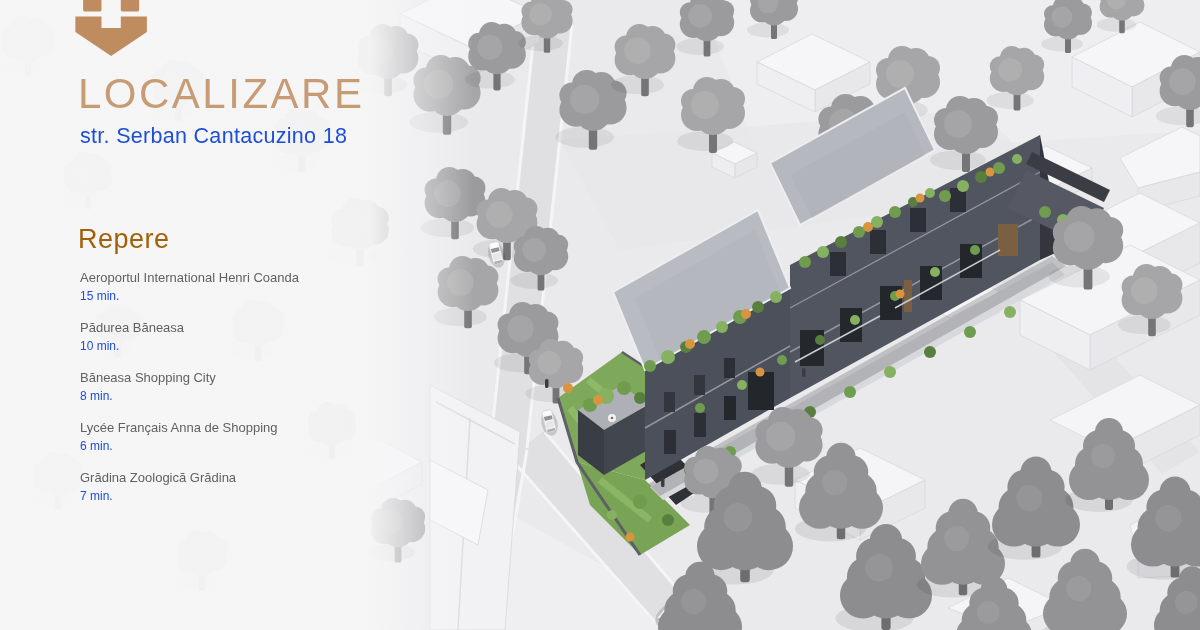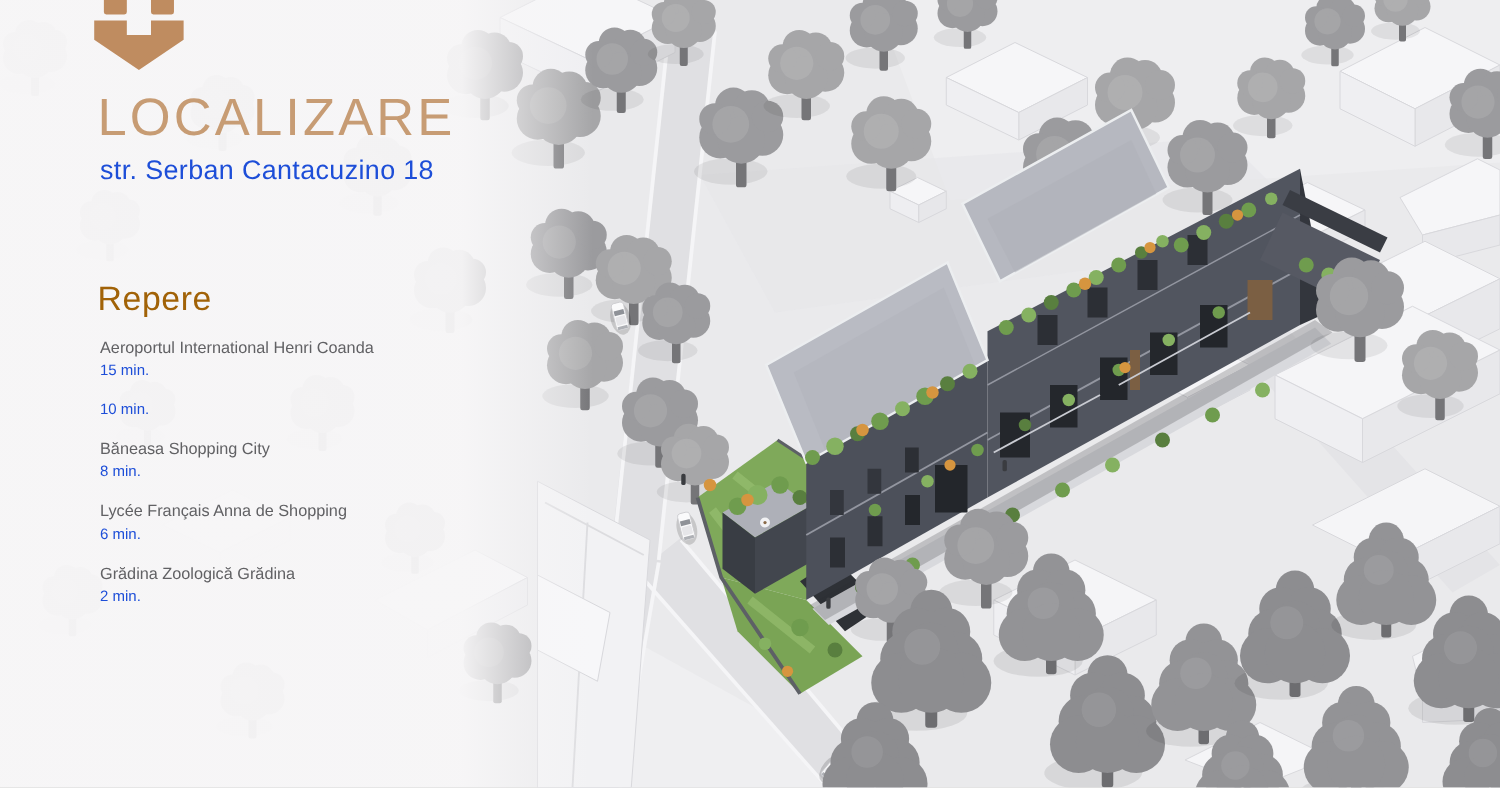--- a/index.html
+++ b/index.html
@@ -367,29 +367,30 @@
     <div class="title">LOCALIZARE</div>
     <div class="address">str. Serban Cantacuzino 18</div>
     <div class="repere-heading">Repere</div>
 
     <div class="landmark-list">
       <div class="landmark">
         <div class="lname">Aeroportul International Henri Coanda</div>
         <div class="ltime">15 min.</div>
       </div>
       <div class="landmark">
+        <div class="lname">Pădurea Băneasa</div>
         <div class="ltime">10 min.</div>
       </div>
       <div class="landmark">
         <div class="lname">Băneasa Shopping City</div>
         <div class="ltime">8 min.</div>
       </div>
       <div class="landmark">
         <div class="lname">Lycée Français Anna de Shopping</div>
         <div class="ltime">6 min.</div>
       </div>
       <div class="landmark">
         <div class="lname">Grădina Zoologică Grădina</div>
-        <div class="ltime">2 min.</div>
+        <div class="ltime">7 min.</div>
       </div>
     </div>
   </div>
 </div>
 
 </body></html>

